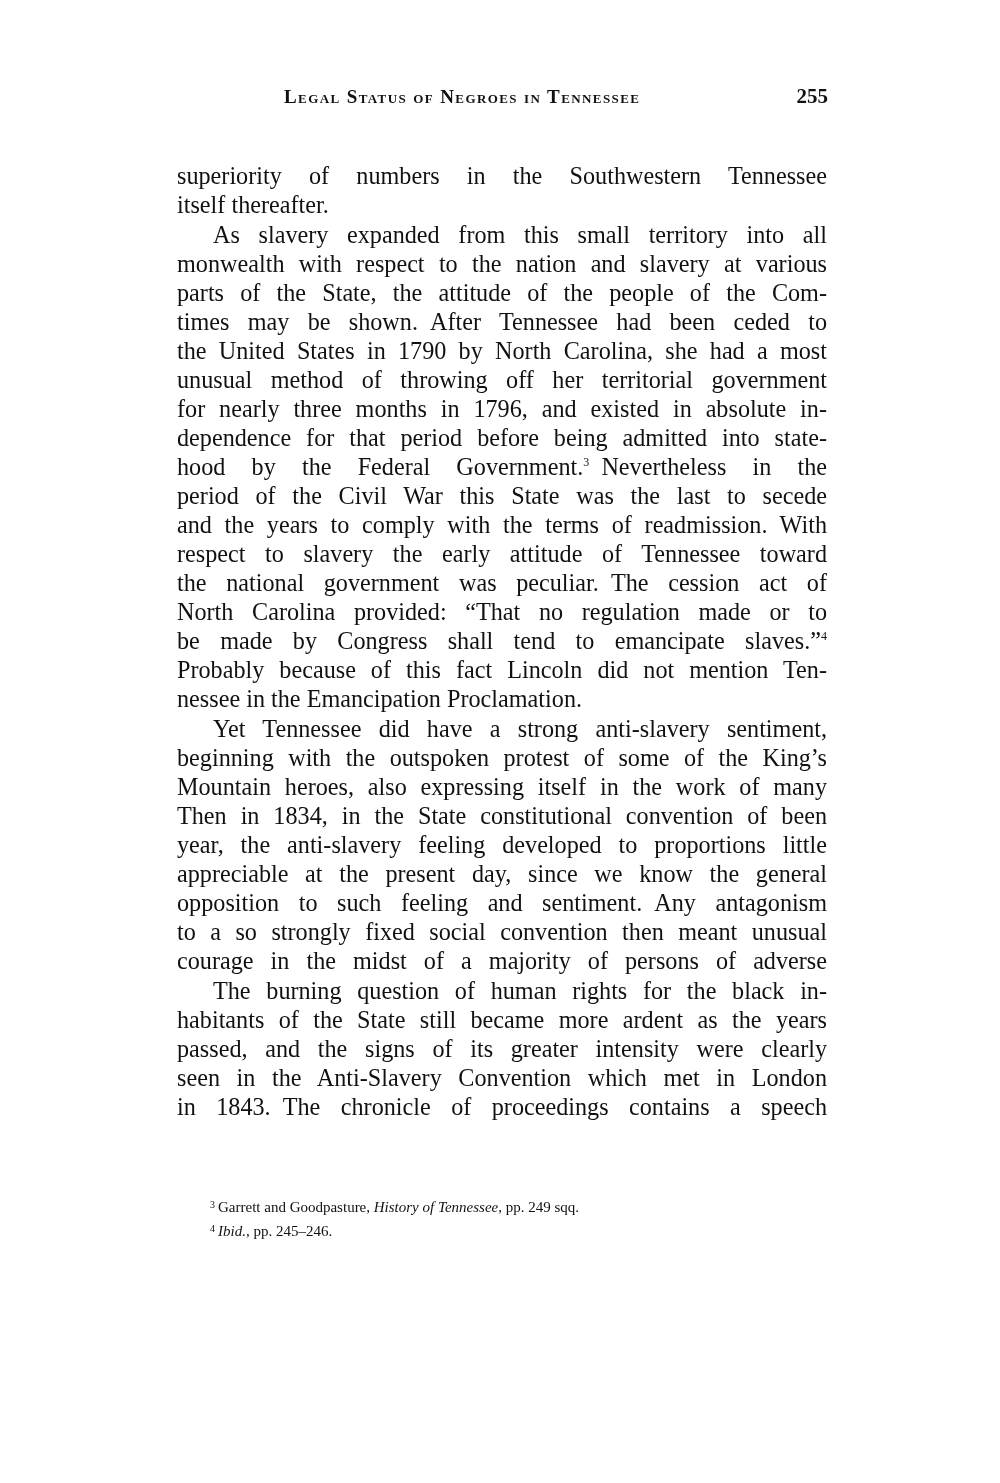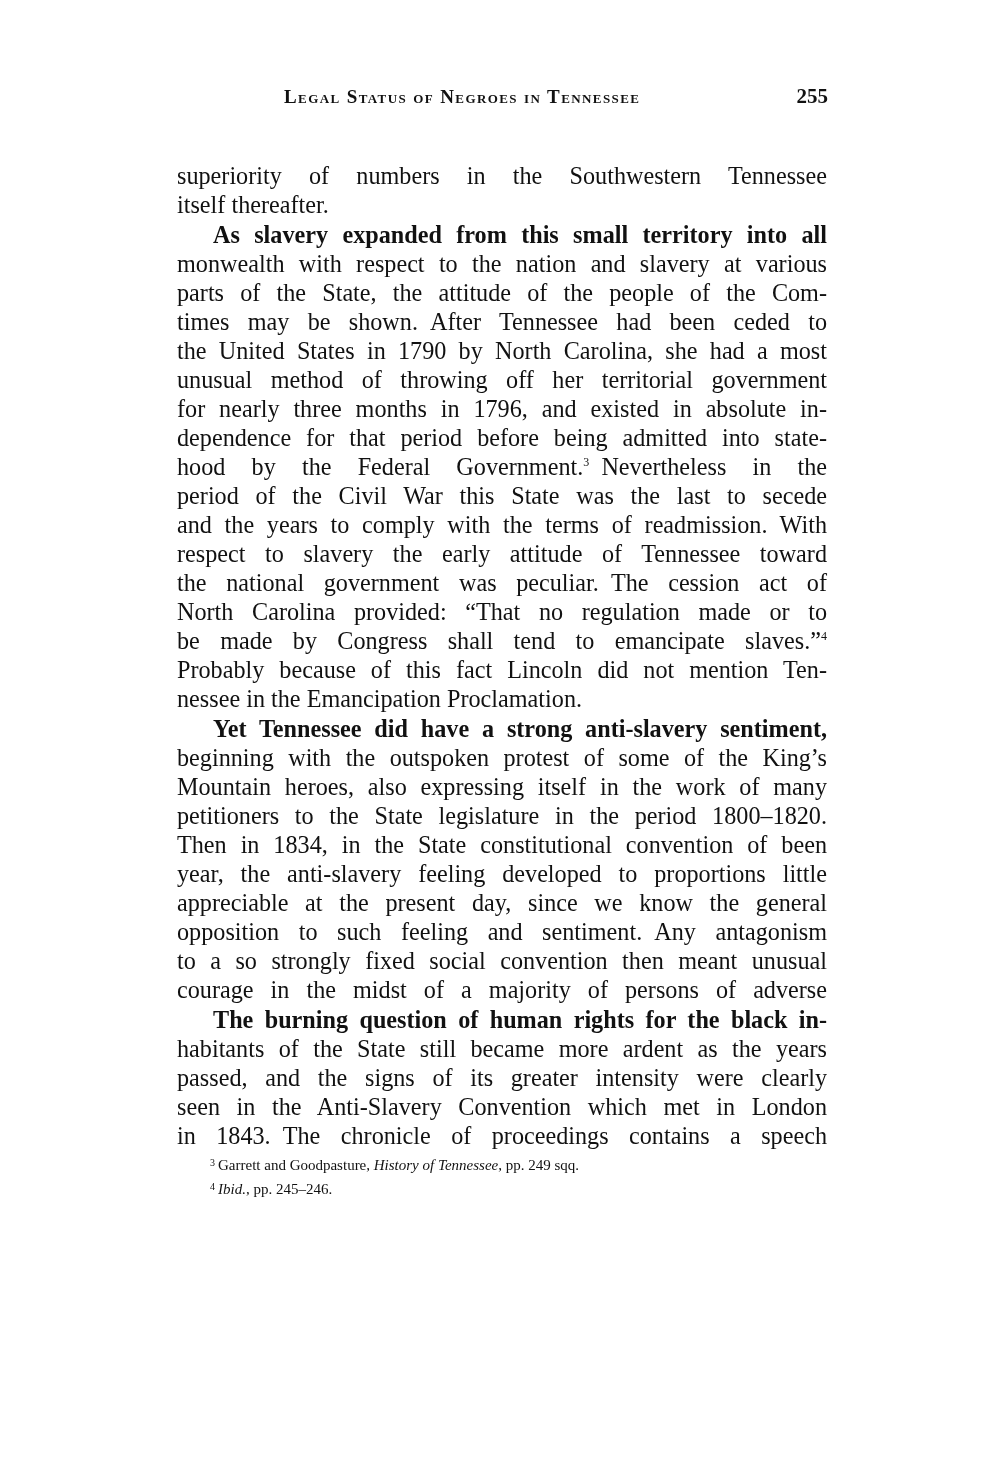--- a/index.html
+++ b/index.html
@@ -60,31 +60,30 @@
       text-align: justify;
       text-align-last: justify;
       white-space: nowrap;
       height: 29px;
     }
     .line.last {
       text-align-last: left;
     }
     .line.indent {
       padding-left: 36px;
-      font-weight: bold;
     }
     sup.fn {
       font-size: 12px;
       line-height: 0;
       vertical-align: 9px;
     }
     .footnotes {
       position: absolute;
       left: 210px;
-      top: 1152px;
+      top: 1194px;
       width: 620px;
       font-size: 15px;
       line-height: 21px;
     }
     .footnote {
       display: block;
       white-space: nowrap;
     }
     .footnote .fn-mark {
       font-size: 10px;
@@ -126,21 +125,20 @@
         <span class="line">the national government was peculiar. The cession act of</span>
         <span class="line">North Carolina provided: “That no regulation made or to</span>
         <span class="line"><span>be made by Congress shall tend to emancipate slaves.”</span><sup class="fn">4</sup></span>
         <span class="line">Probably because of this fact Lincoln did not mention Ten-</span>
         <span class="line last">nessee in the Emancipation Proclamation.</span>
       </div>
       <div class="para">
         <span class="line indent">Yet Tennessee did have a strong anti-slavery sentiment,</span>
         <span class="line">beginning with the outspoken protest of some of the King’s</span>
         <span class="line">Mountain heroes, also expressing itself in the work of many</span>
-        <span class="line">petitioners to the State legislature in the period 1800–1820.</span>
         <span class="line">Then in 1834, in the State constitutional convention of been</span>
         <span class="line">year, the anti-slavery feeling developed to proportions little</span>
         <span class="line">appreciable at the present day, since we know the general</span>
         <span class="line">opposition to such feeling and sentiment. Any antagonism</span>
         <span class="line">to a so strongly fixed social convention then meant unusual</span>
         <span class="line">courage in the midst of a majority of persons of adverse</span>
       </div>
       <div class="para">
         <span class="line indent">The burning question of human rights for the black in-</span>
         <span class="line">habitants of the State still became more ardent as the years</span>

